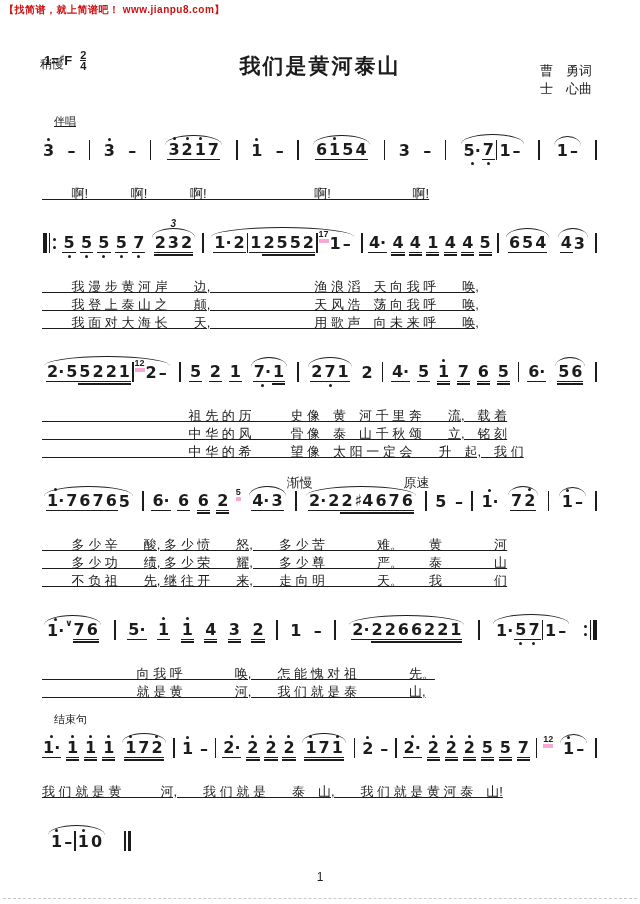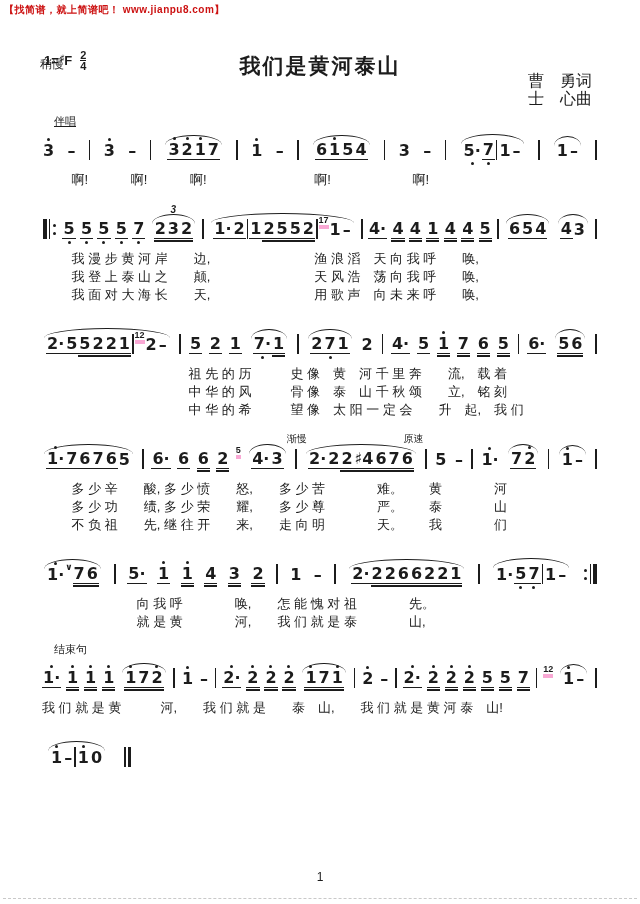--- a/index.html
+++ b/index.html
@@ -7,46 +7,46 @@
     width:640px;height:904px;position:relative;background:#ffffff;
     font-family:"Liberation Sans","DejaVu Sans",sans-serif;color:#1c1c1c;overflow:hidden;
   }
   .banner{position:absolute;top:3px;left:4px;font-size:10px;font-weight:bold;color:#cc1111;letter-spacing:.5px;}
   .title{ text-align:center;margin:0;padding-top:52px;font-size:21px;font-weight:bold;letter-spacing:2px;}
   .keyblock{position:absolute;left:44px;top:50px;font-size:13px;font-weight:bold;display:flex;align-items:center;}
   .keyblock sup{font-size:9px;margin:0 0 6px 1px;}
   .frac{display:inline-flex;flex-direction:column;text-align:center;font-size:11px;line-height:10px;margin-left:8px;font-weight:bold;}
   .frac .mb{border-top:1px solid #1c1c1c;}
   .tempo{position:absolute;left:40px;top:56px;font-size:12px;}
-  .credits{position:absolute;right:48px;top:72px;font-size:16px;line-height:18px;}
+  .credits{position:absolute;right:48px;top:62px;font-size:13px;line-height:18px;}
   .score{padding:34px 42px 0 42px;}
   .sys{margin-bottom:11px;position:relative;}
   .sys-label{font-size:11px;padding-left:12px;margin-bottom:-8px;position:relative;z-index:2;}
-  .annot{position:absolute;top:2px;font-size:10px;z-index:2;}
+  .annot{position:absolute;top:2px;font-size:13px;z-index:2;}
   .sys-notes{display:flex;justify-content:space-between;align-items:flex-end;padding-top:13px;}
   .sys-notes.short{justify-content:flex-start;gap:16px;padding-left:4px;}
   .tok{display:inline-flex;flex-direction:column;align-items:center;}
   .da,.db{height:6px;display:flex;align-items:center;justify-content:center;}
   .da.on::before,.db.on::before{content:"";width:3px;height:3px;border-radius:50%;background:#1c1c1c;display:block;}
   .n{font-family:"DejaVu Sans",sans-serif;font-weight:bold;font-size:16px;line-height:18px;padding:0 1px;position:relative;}
   .n.u1,.n.u2{border-bottom:1.6px solid #1c1c1c;}
   .n.u2::after{content:"";position:absolute;left:0;right:0;bottom:-4px;height:1.6px;background:#1c1c1c;}
   .bargrp{display:flex;align-items:center;height:20px;}
   .bl{width:1.6px;height:20px;background:#1c1c1c;margin:0 1px;}
   .bl.thick{width:3.6px;}
   .rdots{display:flex;flex-direction:column;gap:5px;margin:0 2px;}
   .rdots i{width:3px;height:3px;background:#1c1c1c;border-radius:50%;}
   .sl{display:inline-flex;align-items:flex-end;position:relative;padding:0 4px;}
   .sl::before{content:"";position:absolute;top:0;left:2px;right:2px;height:9px;
     border-top:1.5px solid #1c1c1c;border-radius:50% 50% 0 0/100% 100% 0 0;}
   .sl.t3::after{content:attr(data-label);position:absolute;top:-10px;left:50%;transform:translateX(-50%);
     font-size:10px;font-style:italic;font-weight:bold;}
   .grace{align-self:flex-end;margin-bottom:16px;font-size:9px;font-weight:bold;border-bottom:4px solid #f9a8d4;line-height:10px;text-align:right;}
   .breath{align-self:flex-end;margin-bottom:18px;font-size:9px;font-weight:bold;line-height:9px;}
-  .lyrics{margin-top:5px;}
+  .lyrics{margin-top:19px;text-decoration:underline;}
   .lyr{font-size:13px;line-height:18px;white-space:pre;}
   .pageno{position:absolute;bottom:20px;left:0;width:100%;text-align:center;font-size:12px;}
   .botline{position:absolute;bottom:5px;left:3px;right:3px;border-top:1px dashed #c9c9c9;}
 </style>
 </head>
 <body>
 
 <div class="banner">【找简谱，就上简谱吧！ www.jianpu8.com】</div>
 
 <h1 class="title">我们是黄河泰山</h1>

